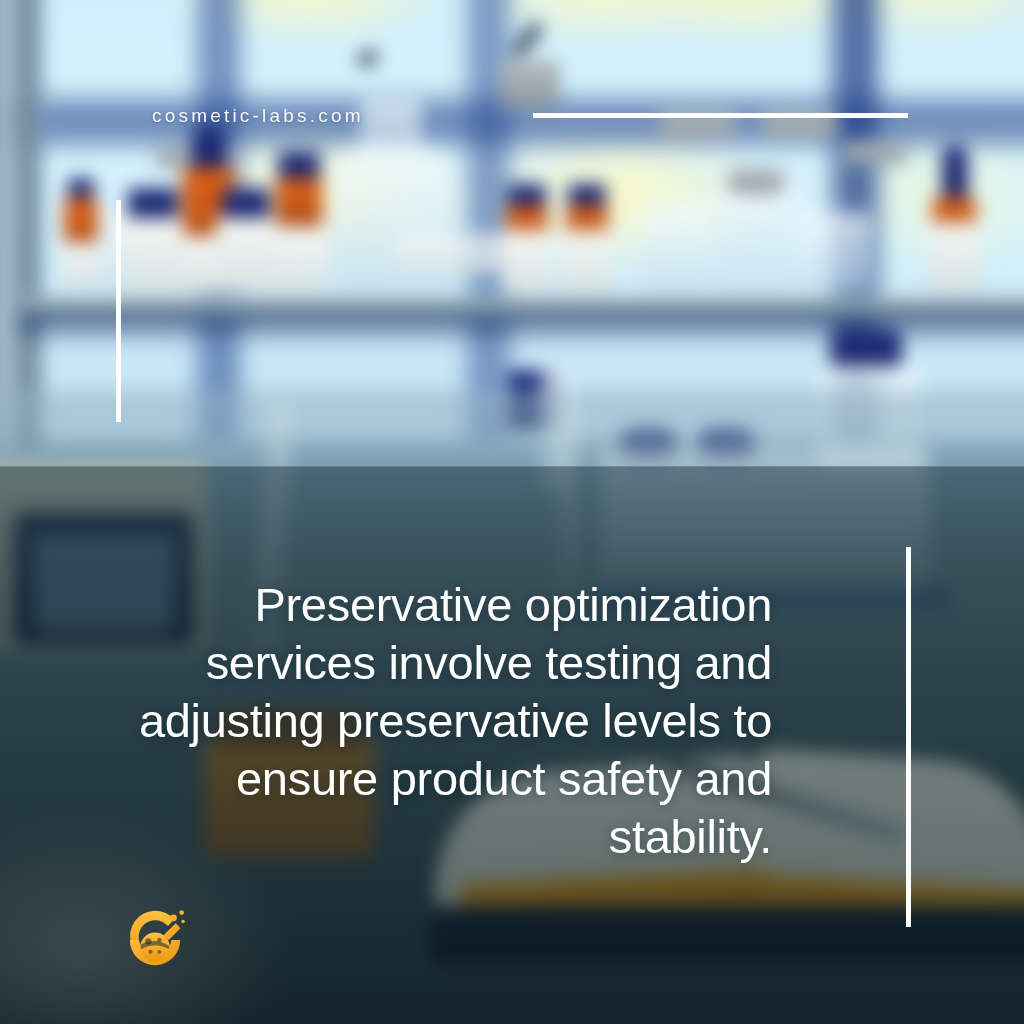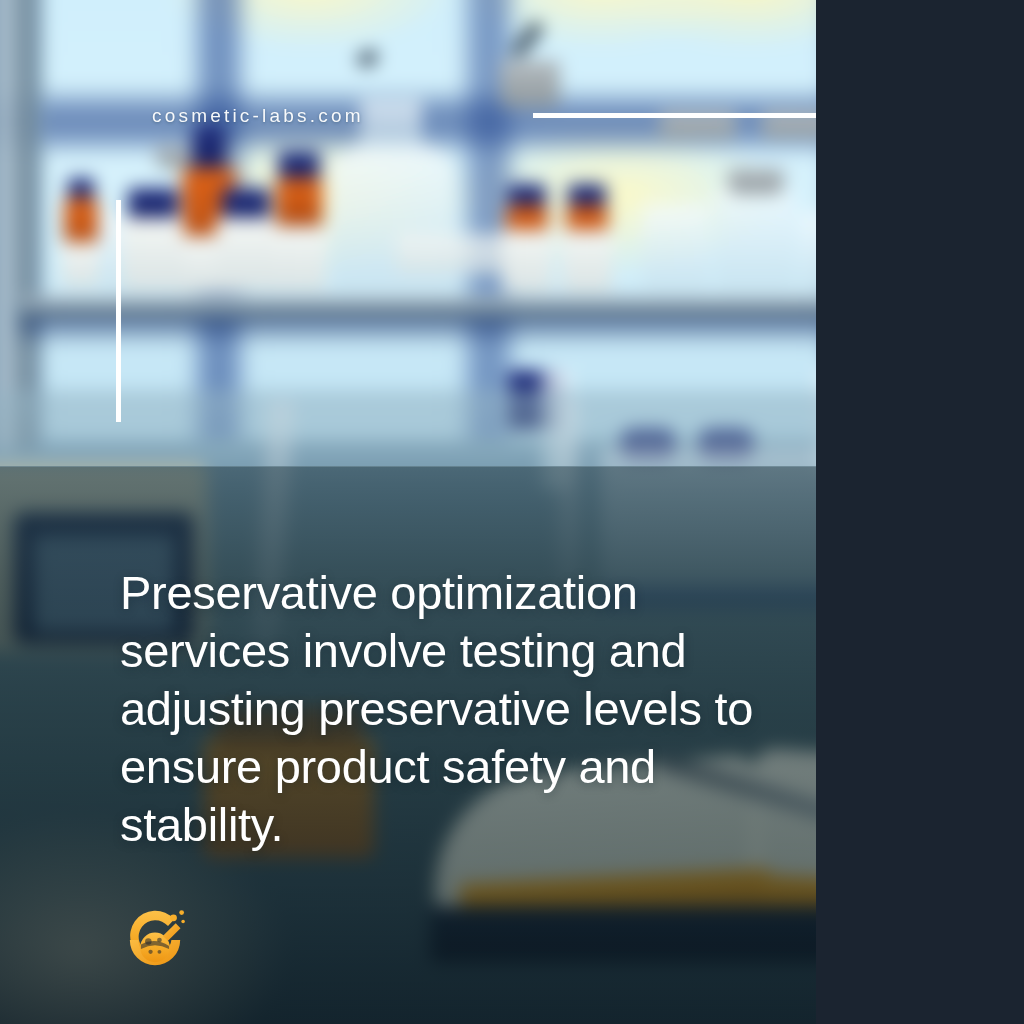--- a/index.html
+++ b/index.html
@@ -5,21 +5,21 @@
 <style>
   html, body {
     margin: 0;
     padding: 0;
     background: #1b2430;
   }
   * { box-sizing: border-box; }
 
   .canvas {
     position: relative;
-    width: 816px;
+    width: 1024px;
     height: 1024px;
     overflow: hidden;
     font-family: "Liberation Sans", "DejaVu Sans", sans-serif;
     background: #0d1620;
     user-select: none;
   }
 
   
   .photo {
     position: absolute;
@@ -205,27 +205,28 @@
     text-shadow: 0 1px 3px rgba(40,70,90,0.45);
     white-space: nowrap;
   }
 
   
   .headline {
     position: absolute;
     left: 116px;
     top: 560px;
     width: 640px;
-    margin: 4px;
+    margin: 16px;
     font-size: 47px;
     font-weight: 400;
     line-height: 58px;
     color: #ffffff;
     letter-spacing: -0.3px;
     text-shadow: 0 2px 10px rgba(10,25,35,0.35);
+    text-align: right;
   }
 
   
   .logo {
     position: absolute;
     left: 118px;
     top: 903px;
     display: flex;
     align-items: center;
     gap: 14px;

